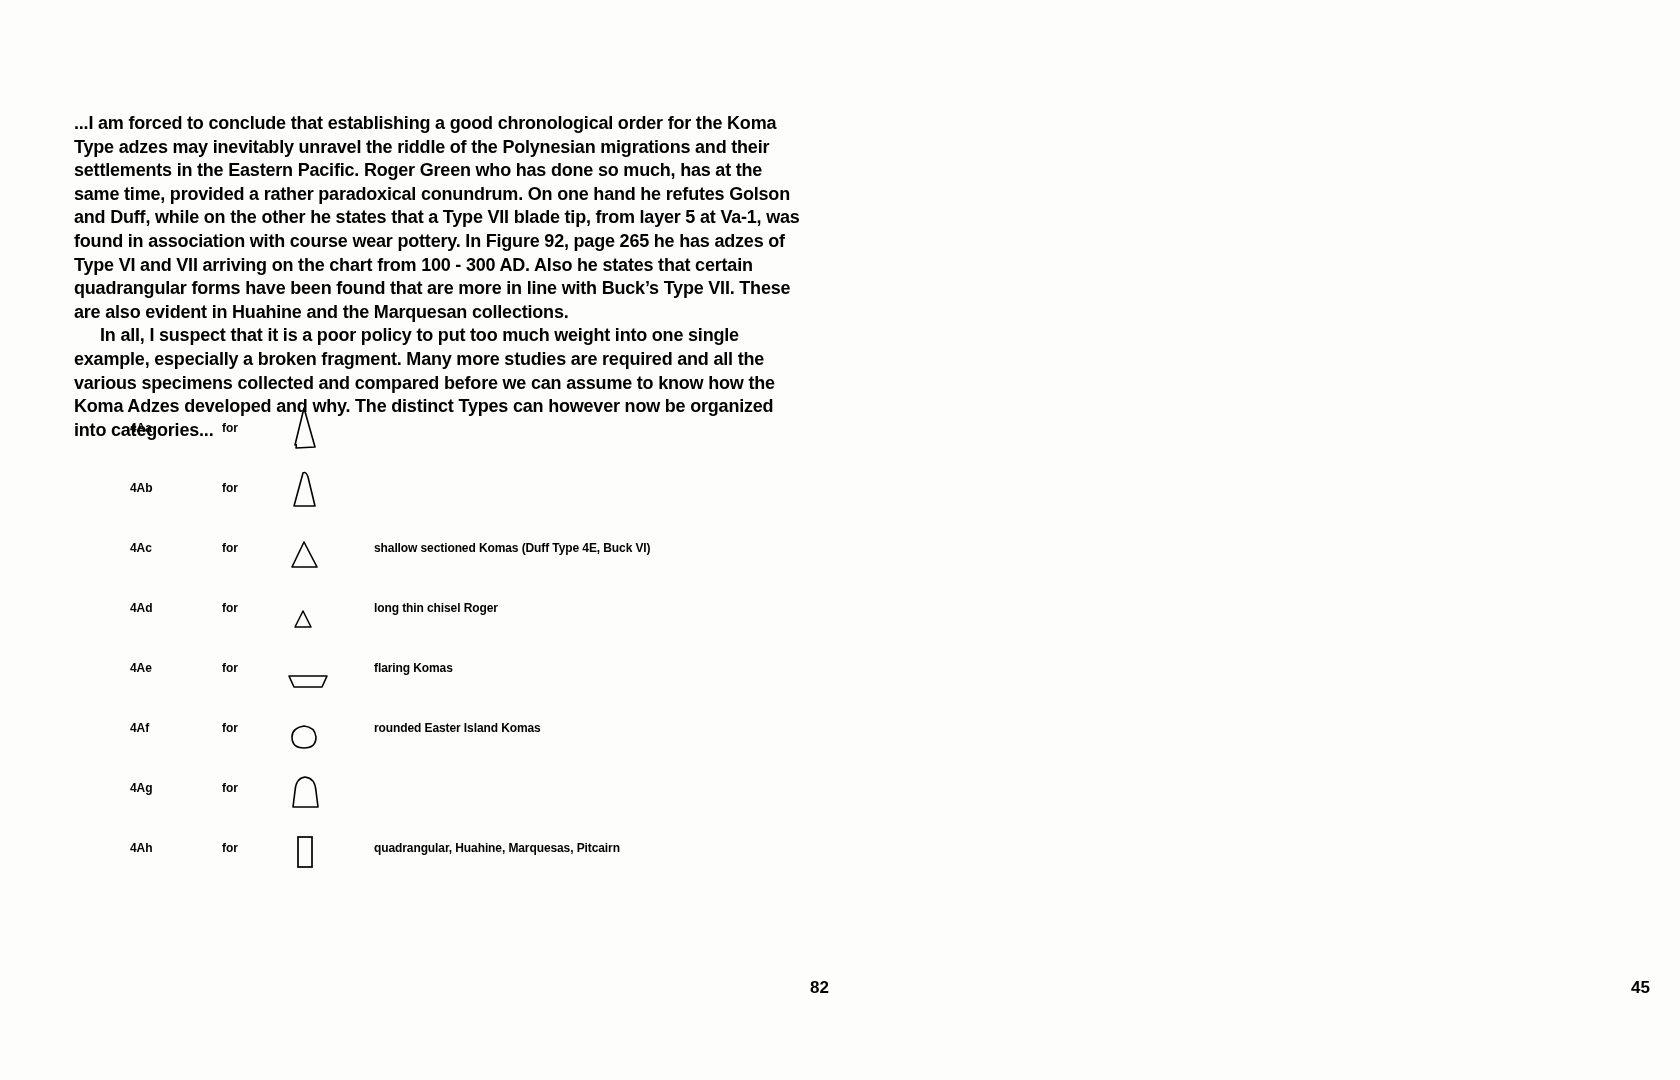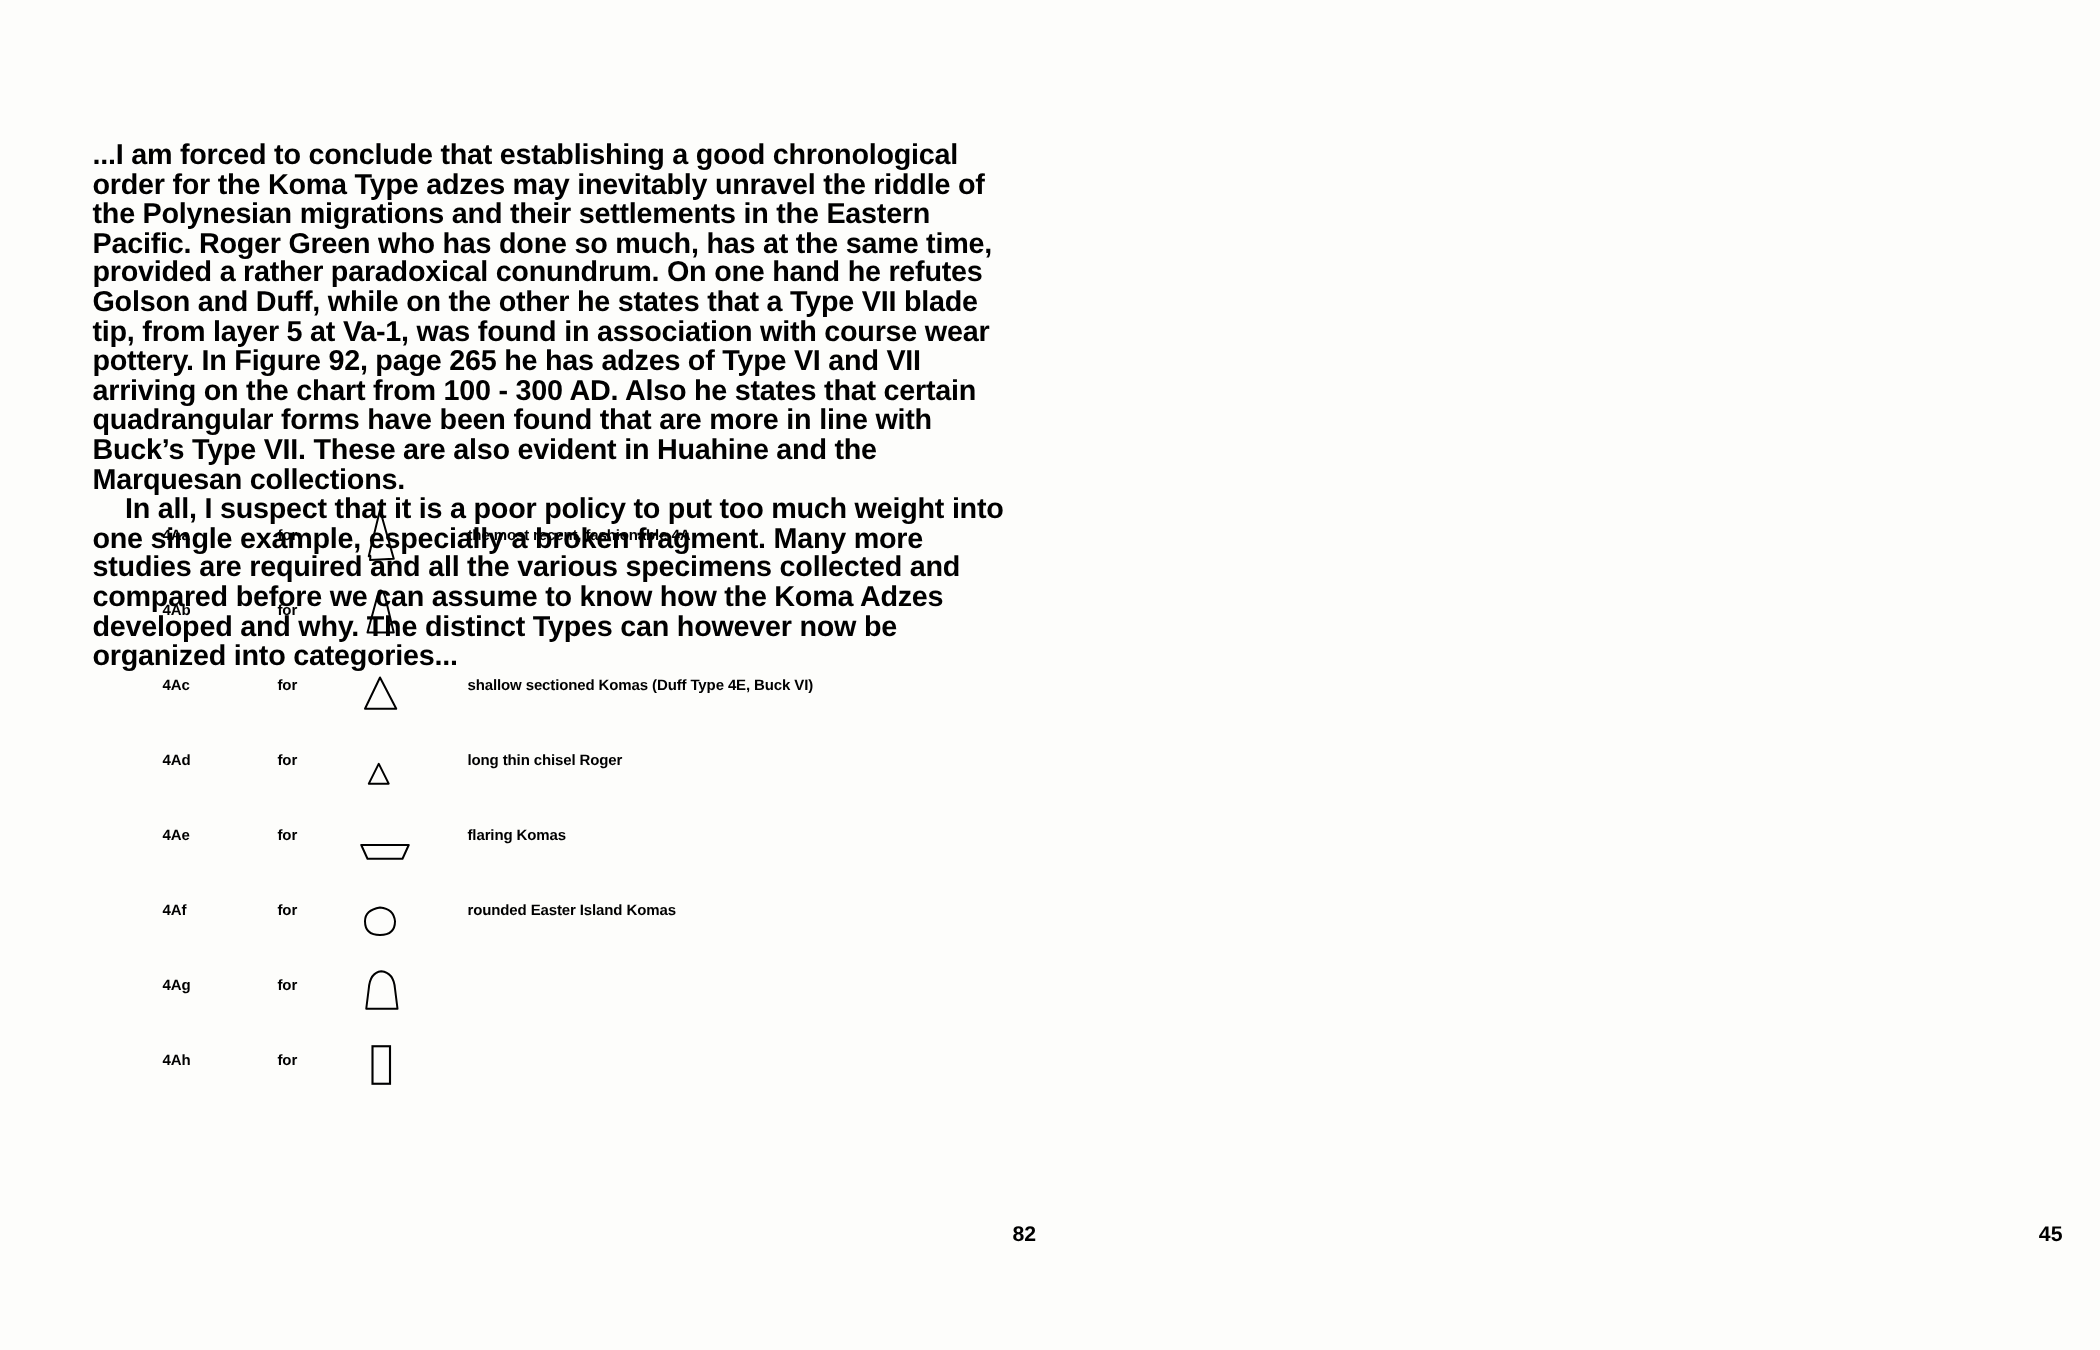--- a/index.html
+++ b/index.html
@@ -11,21 +11,21 @@
     position:relative;
     overflow:hidden;
   }
   .page{position:absolute;top:0;bottom:0;}
   .page-left{left:0;width:840px;}
   .page-right{left:840px;width:840px;}
 
   
   .essay{
     position:absolute;left:74px;top:112px;width:730px;
-    font-weight:bold;font-size:23px;line-height:23.6px;
+    font-weight:bold;font-size:18px;line-height:23.6px;
     letter-spacing:-0.2px;
     text-align:left;
   }
   .essay p{margin:0;}
   .essay p.indent{text-indent:26px;}
 
   .typelist{position:absolute;left:130px;top:398px;width:700px;}
   .trow{
     display:flex;align-items:center;
     height:60px;
@@ -58,21 +58,20 @@
   <div class="typelist">
 
     <div class="trow">
       <span class="tcode">4Aa</span>
       <span class="tfor">for</span>
       <span class="tshape">
         <svg width="42" height="46" viewBox="0 0 42 46">
             <path d="M20 3 L31 42 L12 43 Q13 38 11 40 Z" fill="none" stroke="#000" stroke-width="1.6" stroke-linejoin="round"></path>
           </svg>
       </span>
-      <span class="tdesc">the most recent, fashionable 4A</span>
     </div>
 
     <div class="trow">
       <span class="tcode">4Ab</span>
       <span class="tfor">for</span>
       <span class="tshape">
         <svg width="42" height="46" viewBox="0 0 42 46">
             <path d="M19 8 Q22 6 24 12 L31 41 L10 41 Z" fill="none" stroke="#000" stroke-width="1.6" stroke-linejoin="round"></path>
           </svg>
       </span>
@@ -133,20 +132,21 @@
     </div>
 
     <div class="trow">
       <span class="tcode">4Ah</span>
       <span class="tfor">for</span>
       <span class="tshape">
         <svg width="42" height="46" viewBox="0 0 42 46">
             <rect x="14" y="12" width="14" height="30" fill="none" stroke="#000" stroke-width="1.7"></rect>
           </svg>
       </span>
+      <span class="tdesc">quadrangular, Huahine, Marquesas, Pitcairn</span>
     </div>
 
   </div>
 
   <div class="folio folio-left">82</div>
 </div>
 
 <div class="page page-right">
 
   <div class="folio folio-right">45</div>

